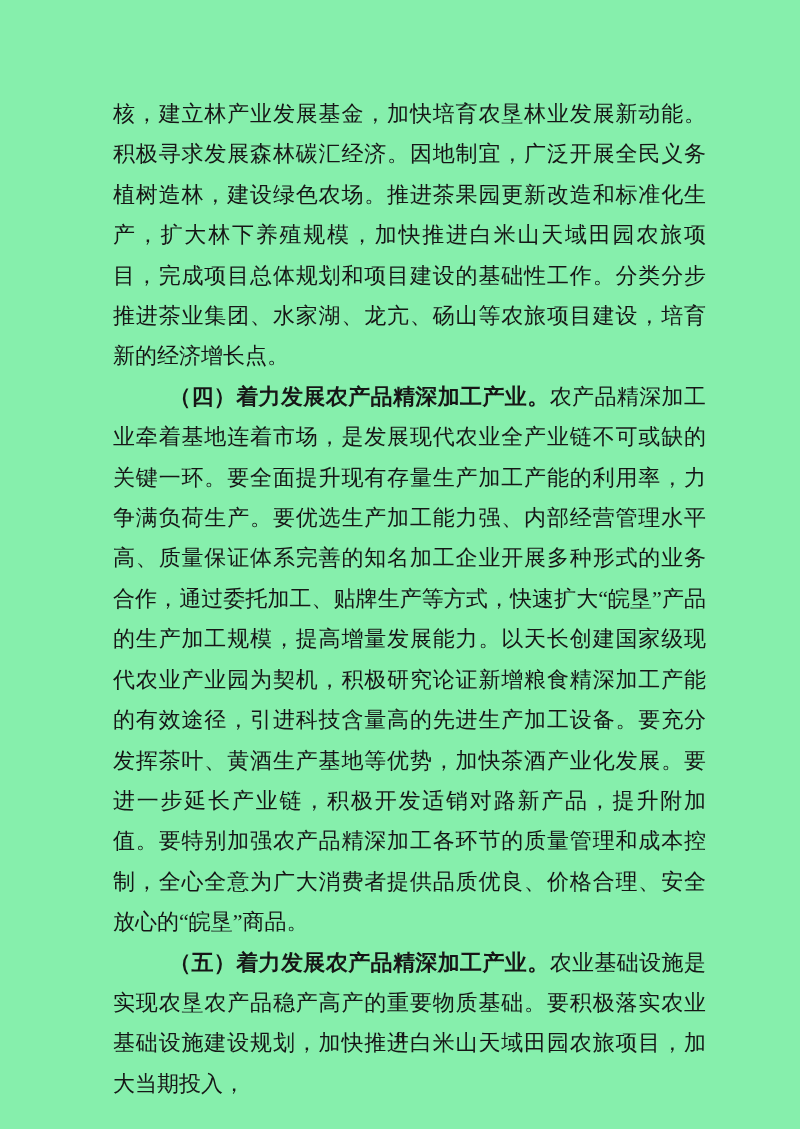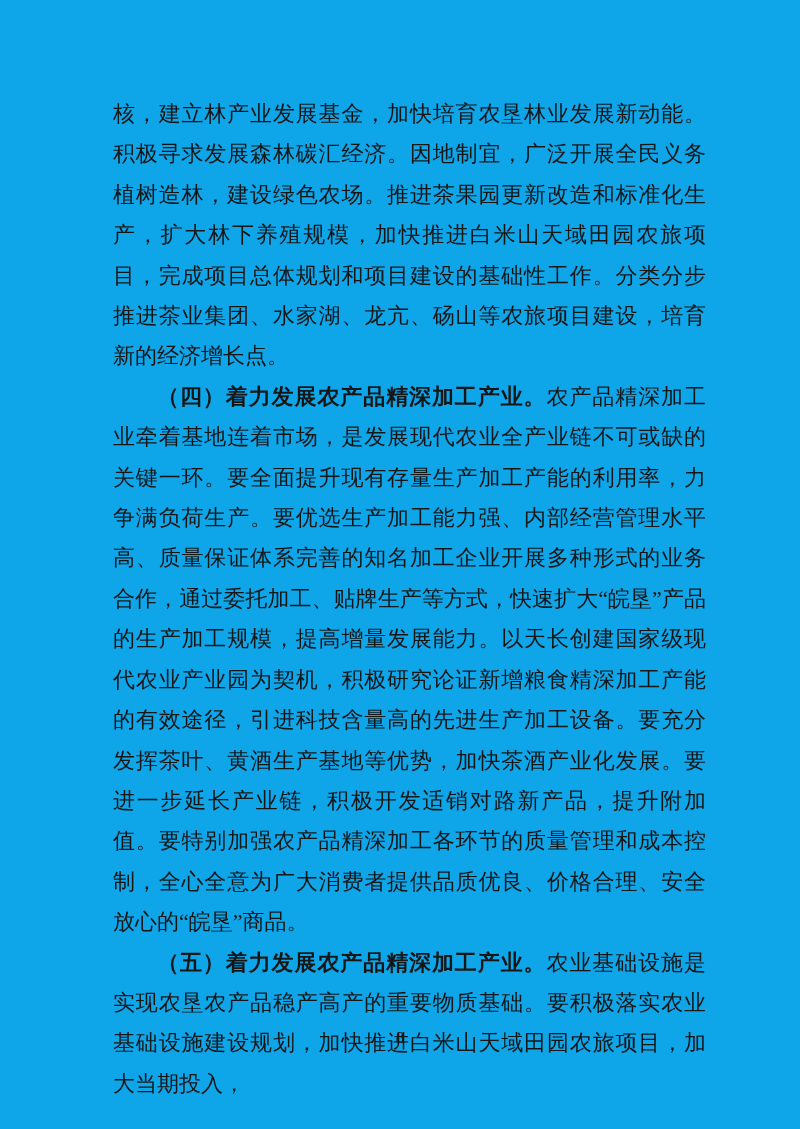--- a/index.html
+++ b/index.html
@@ -4,21 +4,21 @@
 <style>
   html, body {
     margin: 0;
     padding: 0;
     background: #ffffff;
   }
   .page {
     position: relative;
     width: 800px;
     height: 1129px;
-    background: #0ea5e9;
+    background: #86efac;
     overflow: hidden;
     font-family: "Liberation Serif", "DejaVu Serif", serif;
     color: #161616;
   }
   .content {
     position: absolute;
     left: 113px;
     top: 94px;
     width: 593px;
     font-size: 22px;
@@ -29,20 +29,21 @@
   }
   .content p {
     margin: 0;
     padding: 0;
   }
   .content p.indent {
     text-indent: 44px;
   }
   .para-heading {
     font-weight: bold;
+    margin-left: 12px;
   }
   .para-body {
     font-weight: normal;
   }
   .page-number {
     position: absolute;
     left: 0;
     right: 0;
     top: 1028px;
     text-align: center;

